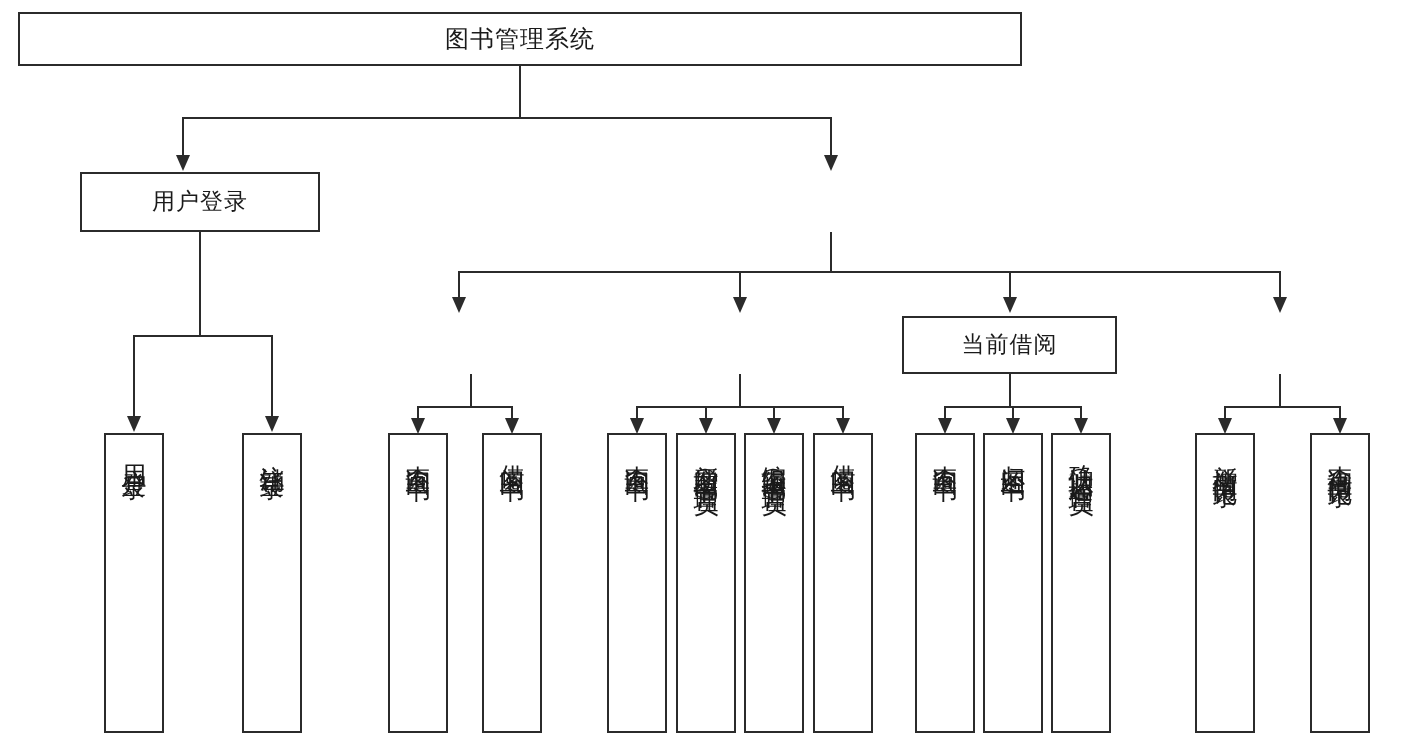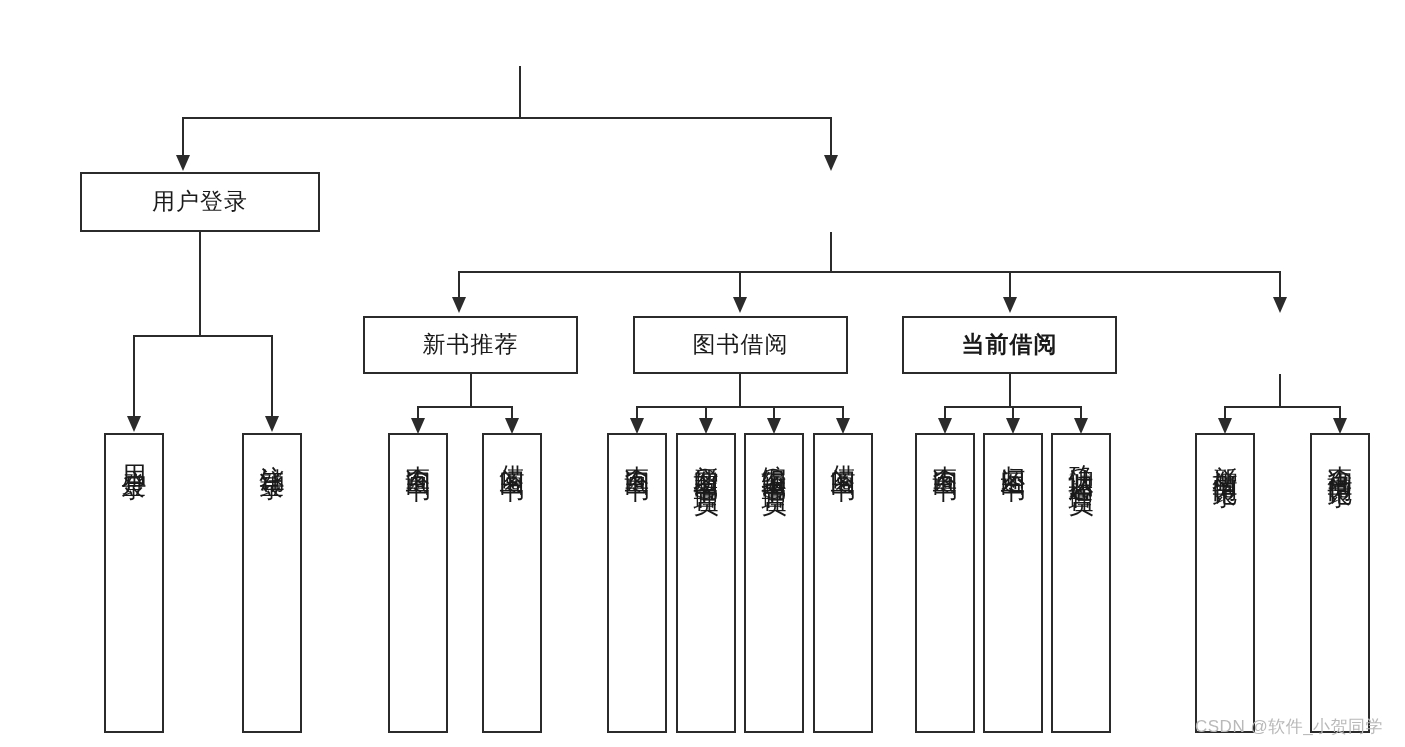--- a/index.html
+++ b/index.html
@@ -72,20 +72,23 @@
     white-space:nowrap;
     letter-spacing:0.5px;
     pointer-events:none;
   }
 </style>
 </head>
 <body>
 
 <div id="canvas">
 
+  <div class="node root" style="left:18px;top:12px;width:1004px;height:54px;">
+    <span class="lbl">图书管理系统</span>
+  </div>
 
   <div class="ln lnv" style="left:519px;top:66px;width:2px;height:51px;"></div>
 
   <div class="ln lnh" style="left:182px;top:117px;width:650px;height:2px;"></div>
 
   <div class="ln lnv" style="left:182px;top:117px;width:2px;height:39px;"></div>
   <div class="arrow" style="left:176px;top:155px;"></div>
   <div class="ln lnv" style="left:830px;top:117px;width:2px;height:39px;"></div>
   <div class="arrow" style="left:824px;top:155px;"></div>
 
@@ -105,27 +108,21 @@
   <div class="ln lnh" style="left:458px;top:271px;width:823px;height:2px;"></div>
   <div class="ln lnv" style="left:458px;top:271px;width:2px;height:27px;"></div>
   <div class="arrow" style="left:452px;top:297px;"></div>
   <div class="ln lnv" style="left:739px;top:271px;width:2px;height:27px;"></div>
   <div class="arrow" style="left:733px;top:297px;"></div>
   <div class="ln lnv" style="left:1009px;top:271px;width:2px;height:27px;"></div>
   <div class="arrow" style="left:1003px;top:297px;"></div>
   <div class="ln lnv" style="left:1279px;top:271px;width:2px;height:27px;"></div>
   <div class="arrow" style="left:1273px;top:297px;"></div>
 
-  <div class="node h" style="left:363px;top:316px;width:215px;height:58px;">
-    <span class="lbl">新书推荐</span>
-  </div>
-  <div class="node h" style="left:633px;top:316px;width:215px;height:58px;">
-    <span class="lbl">图书借阅</span>
-  </div>
-  <div class="node h" style="left:902px;top:316px;width:215px;height:58px;font-weight:bold;">
+  <div class="node h" style="left:902px;top:316px;width:215px;height:58px;">
     <span class="lbl">当前借阅</span>
   </div>
 
   <div class="ln lnv" style="left:470px;top:374px;width:2px;height:33px;"></div>
   <div class="ln lnh" style="left:417px;top:406px;width:95px;height:2px;"></div>
   <div class="ln lnv" style="left:417px;top:406px;width:2px;height:13px;"></div>
   <div class="arrow" style="left:411px;top:418px;"></div>
   <div class="ln lnv" style="left:511px;top:406px;width:2px;height:13px;"></div>
   <div class="arrow" style="left:505px;top:418px;"></div>
 
@@ -193,15 +190,14 @@
     <span class="lbl">确认归还（管理员）</span>
   </div>
 
   <div class="node v" style="left:1195px;top:433px;width:60px;height:300px;">
     <span class="lbl">新增借阅记录</span>
   </div>
   <div class="node v" style="left:1310px;top:433px;width:60px;height:300px;">
     <span class="lbl">查询借阅记录</span>
   </div>
 
-  <div id="watermark" style="left:1195px;top:715px;">CSDN @软件_小贺同学</div>
 
 </div>
 
 </body></html>

